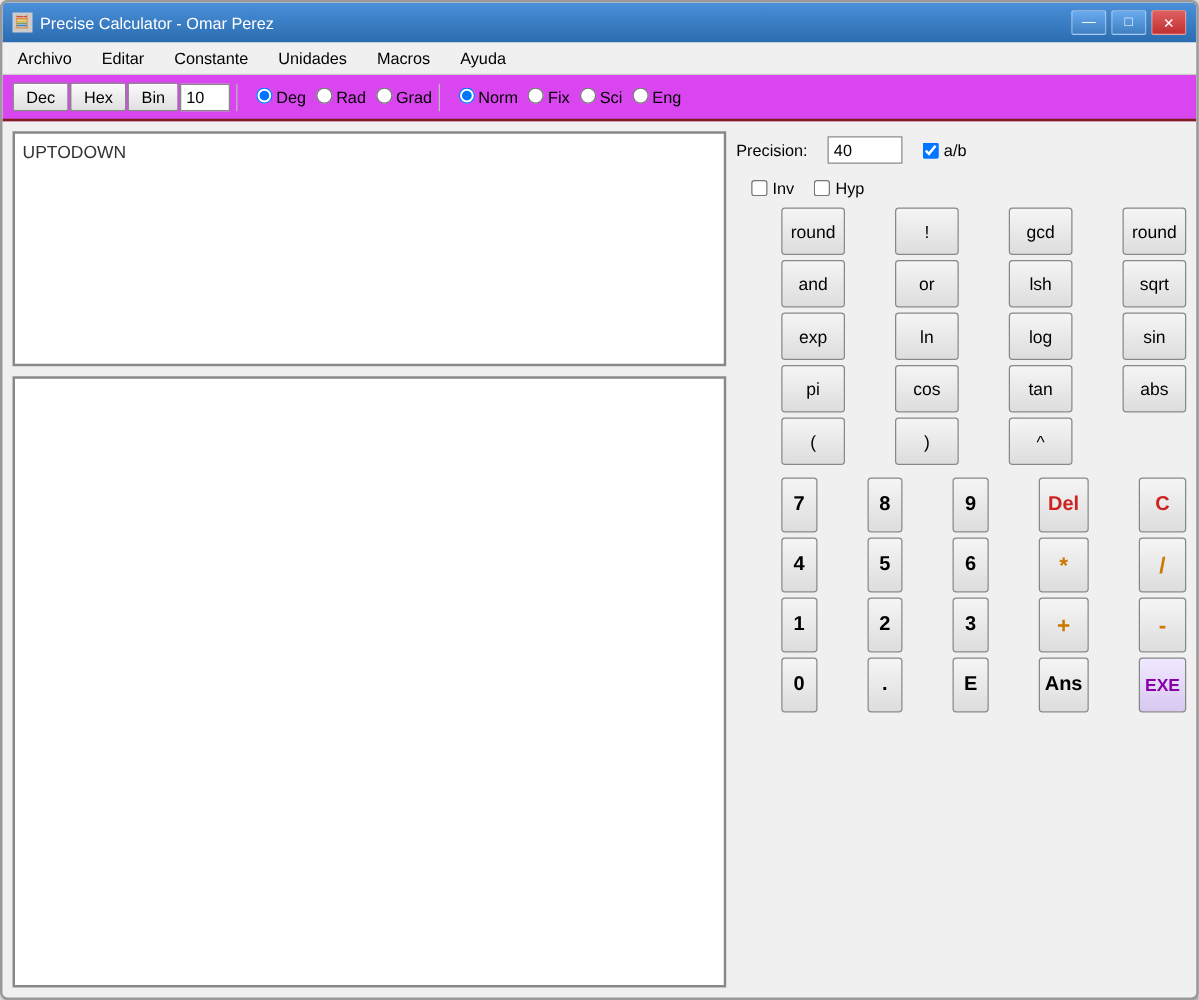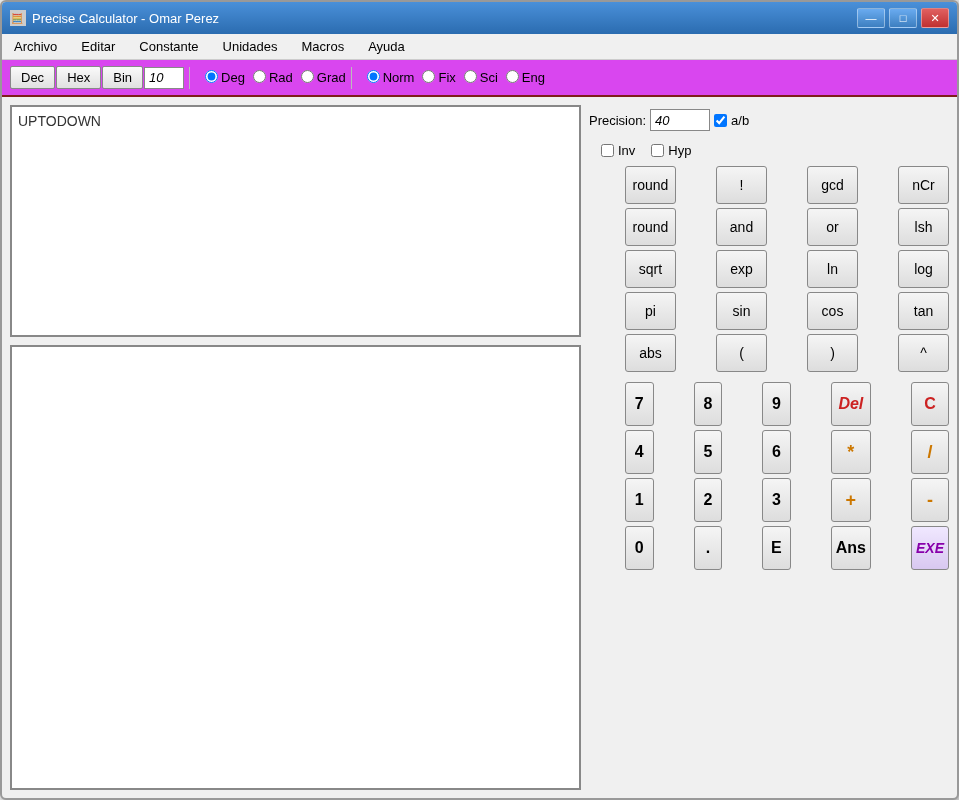--- a/index.html
+++ b/index.html
@@ -108,21 +108,20 @@
       min-width: 40px;
       text-align: center;
     }
     .precision-input {
       width: 40px;
       height: 22px;
       border: 1px solid #888;
       background: white;
       font-size: 13px;
       padding: 1px 4px;
-      font-style: italic;
     }
     .radio-group {
       display: flex;
       align-items: center;
       gap: 8px;
       margin-left: 10px;
     }
     .radio-label {
       display: flex;
       align-items: flex-start;
@@ -154,40 +153,40 @@
       flex: 1;
     }
     .display-box {
       border: 2px solid #888;
       background: white;
       padding: 6px;
       font-size: 14px;
       color: #333;
     }
     .display-upper {
-      height: 232px;
+      height: 188px;
       overflow: auto;
     }
     .display-lower {
       flex: 1;
       overflow: auto;
     }
 
     
     .right-panel {
       width: 360px;
       flex-shrink: 0;
       display: flex;
       flex-direction: column;
       gap: 6px;
     }
     .precision-row {
       display: flex;
       align-items: center;
-      gap: 4px;
+      gap: 16px;
       padding: 4px 0;
     }
     .precision-label {
       font-size: 13px;
     }
     .check-label {
       display: flex;
       align-items: center;
       gap: 4px;
       font-size: 13px;
@@ -214,23 +213,23 @@
       font-size: 14px;
       border-radius: 3px;
       text-align: center;
       min-height: 38px;
       display: flex;
       align-items: center;
       justify-content: center;
       margin-left: 36px;
     }
     .calc-btn.operator { color: #cc7700; font-weight: bold; }
-    .calc-btn.del-btn { color: #cc2222; font-weight: bold; font-style: italic; }
+    .calc-btn.del-btn { color: #cc2222; font-weight: bold; }
     .calc-btn.c-btn { color: #cc2222; font-weight: bold; }
-    .calc-btn.exe-btn { color: #8800aa; font-weight: bold; background: linear-gradient(to bottom, #f0e8ff, #d8c8f0); font-style: italic; }
+    .calc-btn.exe-btn { color: #8800aa; font-weight: bold; background: linear-gradient(to bottom, #f0e8ff, #d8c8f0); }
 
     .numpad {
       display: grid;
       grid-template-columns: repeat(5, 1fr);
       gap: 4px;
       margin-top: 4px;
     }
     .numpad .calc-btn {
       font-size: 16px;
       font-weight: bold;
@@ -331,31 +330,30 @@
         <label class="check-label">
           <input type="checkbox" style="">
           <span>Hyp</span>
         </label>
       </div>
 
       <div class="calc-buttons" id="func-btns">
           <button class="calc-btn">round</button>
           <button class="calc-btn">!</button>
           <button class="calc-btn">gcd</button>
-          <button class="calc-btn">nCr</button>
           <button class="calc-btn">round</button>
           <button class="calc-btn">and</button>
           <button class="calc-btn">or</button>
           <button class="calc-btn">lsh</button>
           <button class="calc-btn">sqrt</button>
           <button class="calc-btn">exp</button>
           <button class="calc-btn">ln</button>
           <button class="calc-btn">log</button>
+          <button class="calc-btn">sin</button>
           <button class="calc-btn">pi</button>
-          <button class="calc-btn">sin</button>
           <button class="calc-btn">cos</button>
           <button class="calc-btn">tan</button>
           <button class="calc-btn">abs</button>
           <button class="calc-btn">(</button>
           <button class="calc-btn">)</button>
           <button class="calc-btn">^</button>
         </div>
 
       <div class="numpad" id="numpad-btns">
           <button class="calc-btn">7</button>

